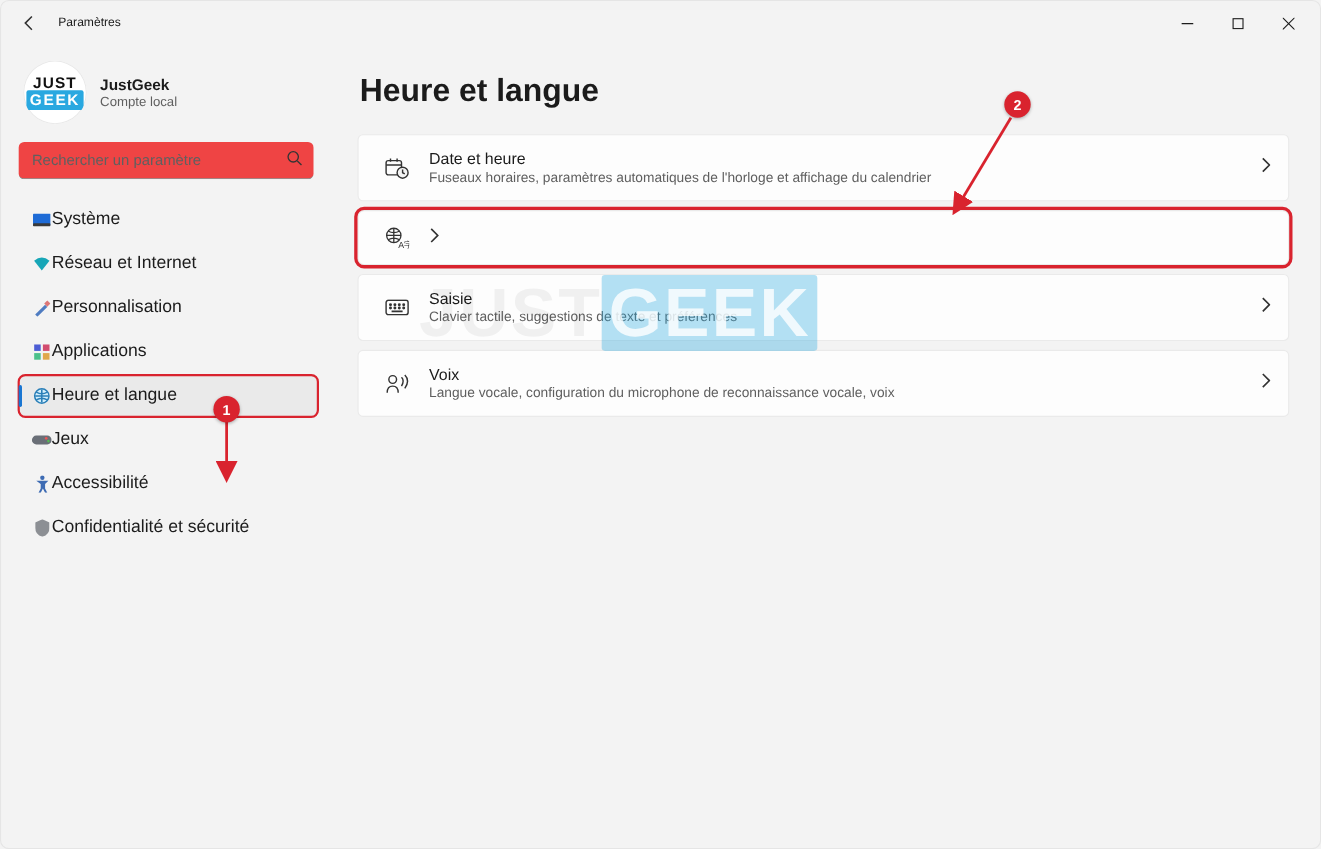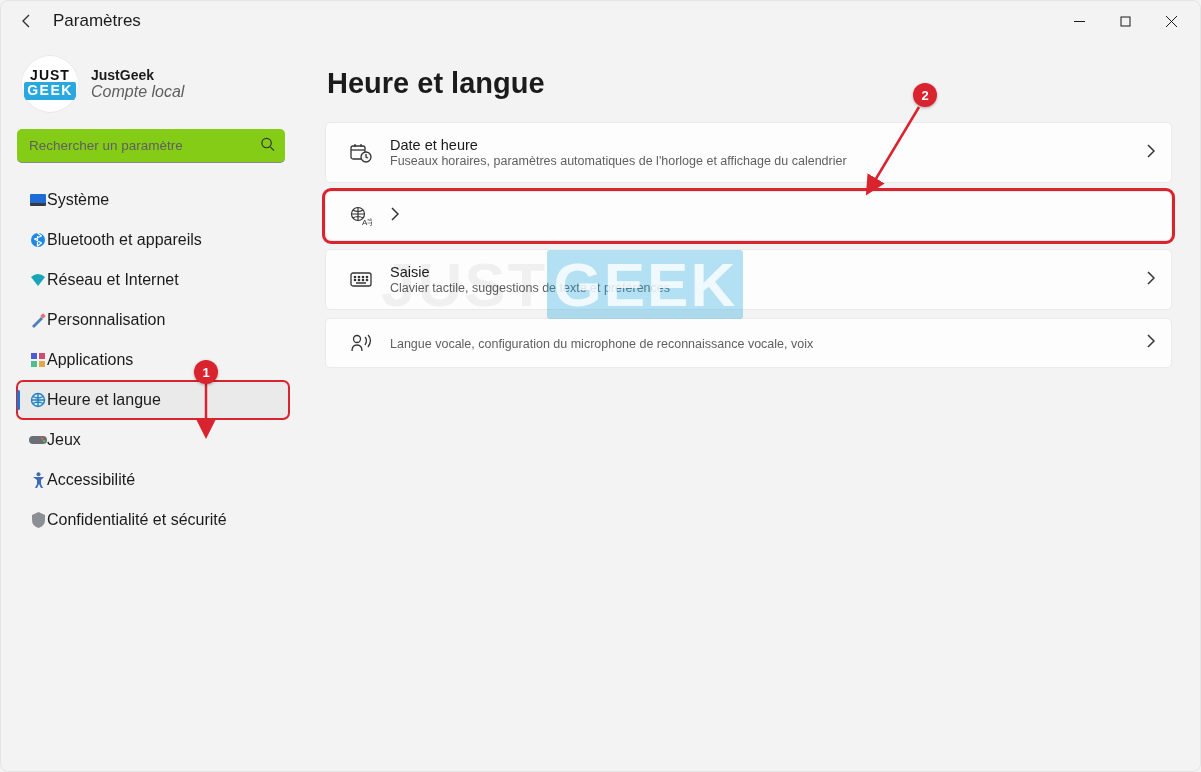--- a/index.html
+++ b/index.html
@@ -24,21 +24,21 @@
     display: flex;
     align-items: center;
     padding: 0 6px 0 6px;
   }
   .titlebar .back {
     width: 40px; height: 40px;
     display: flex; align-items: center; justify-content: center;
     color: #333;
   }
   .titlebar .title {
-    font-size: 17px;
+    font-size: 11px;
     color: #1b1b1b;
     margin-left: 6px;
   }
   .win-controls {
     margin-left: auto;
     display: flex;
   }
   .win-controls .ctrl {
     width: 46px; height: 32px;
     display: flex; align-items: center; justify-content: center;
@@ -69,29 +69,29 @@
   .avatar .just {
     font-weight: 800; font-size: 14px; letter-spacing: 1px; color: #111;
     line-height: 1;
   }
   .avatar .geek {
     font-weight: 800; font-size: 14px; letter-spacing: 1.5px;
     background: #29a8e0; color: #fff; padding: 1px 3px; border-radius: 2px;
     line-height: 1.1;
   }
   .profile .who .name { font-size: 14px; font-weight: 600; }
-  .profile .who .acct { font-size: 16px; color: #5f5f5f; font-style: italic; }
+  .profile .who .acct { font-size: 12px; color: #5f5f5f; }
   .searchbox {
     position: relative;
     margin: 2px 4px 18px 0;
   }
   .searchbox input {
     width: 100%; height: 34px;
     border: none; border-bottom: 1px solid #8a8a8a;
-    background: #84cc16;
+    background: #ef4444;
     border-radius: 5px;
     padding: 0 36px 0 12px;
     font-size: 13.5px;
     color: #333;
     outline: none;
   }
   .searchbox input::placeholder { color: #5f6060; }
   .searchbox .loupe {
     position: absolute; right: 10px; top: 50%; transform: translateY(-50%);
     color: #343434;
@@ -231,29 +231,20 @@
 
       <ul class="nav">
         <li>
           <span class="icon">
               <svg width="16" height="12" viewBox="0 0 16 12">
                 <rect x="0" y="0" width="16" height="11" rx="1" fill="#1e6bd6"></rect>
                 <rect x="0" y="9" width="16" height="3" rx="1" fill="#3a3a3a"></rect>
               </svg>
             </span>
           <span>Système</span>
-        </li>
-        <li>
-          <span class="icon">
-              <svg width="14" height="16" viewBox="0 0 14 16">
-                <circle cx="7" cy="8" r="7" fill="#1e88e5"></circle>
-                <path d="M6 3v10l4-3-7-4 7-3-4-3" fill="none" stroke="#fff" stroke-width="1.2" stroke-linejoin="round" transform="translate(0.5 1)"></path>
-              </svg>
-            </span>
-          <span>Bluetooth et appareils</span>
         </li>
         <li>
           <span class="icon">
               <svg width="16" height="14" viewBox="0 0 16 14" fill="#17a6b7">
                 <path d="M8 13 L1 4 Q8 -2 15 4 Z"></path>
               </svg>
             </span>
           <span>Réseau et Internet</span>
         </li>
         <li>
@@ -378,20 +369,21 @@
       <div class="card">
         <span class="cicon">
           <svg width="22" height="20" viewBox="0 0 22 20" fill="none" stroke="#333" stroke-width="1.3">
               <circle cx="7" cy="6" r="3.5"></circle>
               <path d="M2 18q0-6 5-6t5 6"></path>
               <path d="M15 4q3 3 0 8"></path>
               <path d="M18 2q5 5 0 12"></path>
             </svg>
         </span>
         <div class="ctext">
+          <div class="ctitle">Voix</div>
           <div class="cdesc">Langue vocale, configuration du microphone de reconnaissance vocale, voix</div>
         </div>
         <span class="chev"><svg width="9" height="14" viewBox="0 0 9 14" fill="none" stroke="currentColor" stroke-width="1.5">
               <path d="M2 1l6 6-6 6"></path>
             </svg></span>
       </div>
     </main>
   </div>
 
   <div class="watermark">

